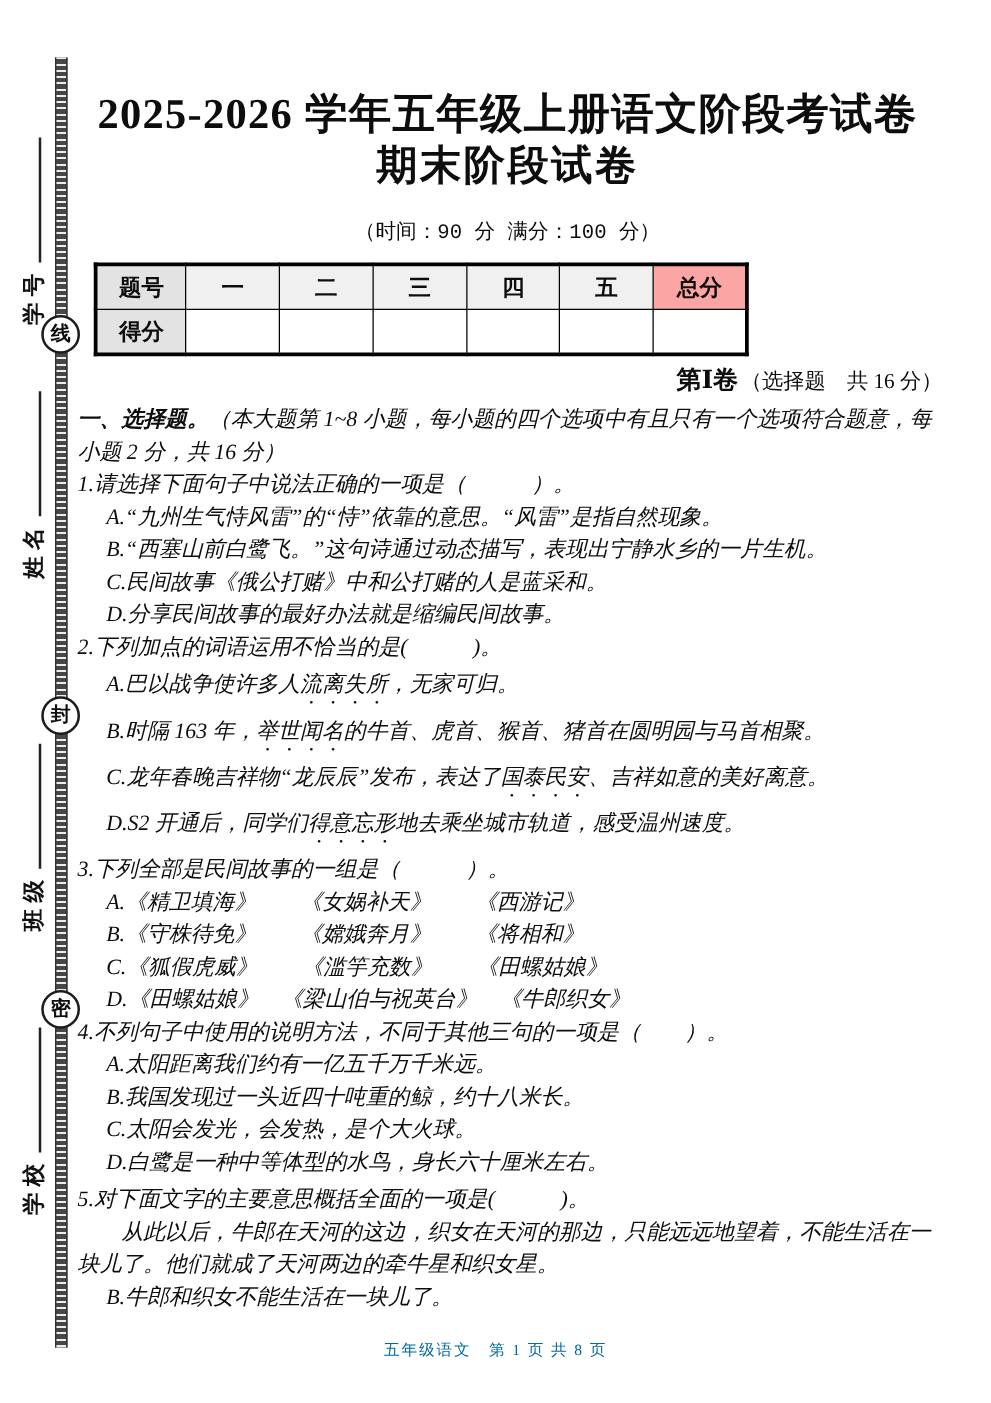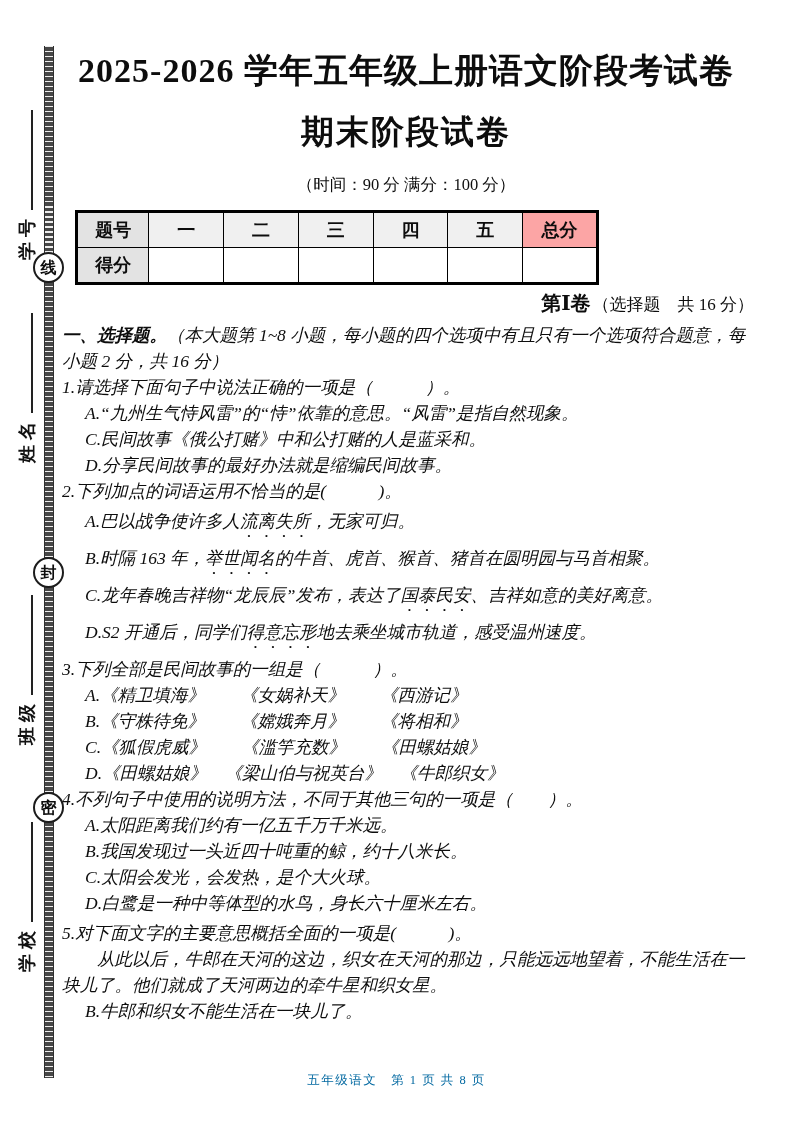--- a/index.html
+++ b/index.html
@@ -27,30 +27,31 @@
   }
   .pos-a{top:172px;} .pos-b{top:375px;} .pos-c{top:657px;} .pos-d{top:884px;}
   .seal-char{
     position:absolute;left:33px;width:27px;height:27px;border:2px solid #1c1c1c;
     border-radius:50%;background:#fff;z-index:5;
     text-align:center;line-height:27px;font-size:16px;font-weight:bold;
   }
   .seal-1{top:252px;} .seal-2{top:557px;} .seal-3{top:792px;}
   
   .title1{
-    position:absolute;top:48px;left:58px;width:696px;text-align:center;
+    position:absolute;top:68px;left:58px;width:696px;text-align:center;
     font-size:34px;font-weight:bold;letter-spacing:1px;white-space:nowrap;
   }
   .title2{
     position:absolute;top:110px;left:58px;width:696px;text-align:center;
     font-size:33px;font-weight:bold;letter-spacing:2px;
   }
   .meta{
     position:absolute;top:174px;left:58px;width:696px;text-align:center;
     font-size:16.5px;
+    font-family:Liberation Mono, monospace;
   }
   
   .score-table{
     position:absolute;top:210px;left:75px;width:524px;
     border-collapse:collapse;border:3px solid #000;table-layout:fixed;
   }
   .score-table td{
     border:1.5px solid #000;height:34px;text-align:center;
     font-size:18px;font-weight:bold;padding:0;
   }
@@ -124,20 +125,21 @@
   </table>
 
 <div class="section-title">
   <span class="vol">第Ⅰ卷</span><span>（选择题　共 16 分）</span>
 </div>
 
 <div class="body-text">
     <div class="line"><span class="b">一、选择题。</span><span>（本大题第 1~8 小题，每小题的四个选项中有且只有一个选项符合题意，每小题 2 分，共 16 分）</span></div>
     <div class="line"><span>1.请选择下面句子中说法正确的一项是（　　　）。</span></div>
     <div class="line option"><span>A.“九州生气恃风雷”的“恃”依靠的意思。“风雷”是指自然现象。</span></div>
+    <div class="line option"><span>B.“西塞山前白鹭飞。”这句诗通过动态描写，表现出宁静水乡的一片生机。</span></div>
     <div class="line option"><span>C.民间故事《俄公打赌》中和公打赌的人是蓝采和。</span></div>
     <div class="line option"><span>D.分享民间故事的最好办法就是缩编民间故事。</span></div>
     <div class="line"><span>2.下列加点的词语运用不恰当的是(　　　)。</span></div>
     <div class="line option sp"><span>A.巴以战争使许多人</span><span class="em">流离失所</span><span>，无家可归。</span></div>
     <div class="line option sp"><span>B.时隔 163 年，</span><span class="em">举世闻名</span><span>的牛首、虎首、猴首、猪首在圆明园与马首相聚。</span></div>
     <div class="line option sp"><span>C.龙年春晚吉祥物“龙辰辰”发布，表达了</span><span class="em">国泰民安</span><span>、吉祥如意的美好离意。</span></div>
     <div class="line option sp"><span>D.S2 开通后，同学们</span><span class="em">得意忘形</span><span>地去乘坐城市轨道，感受温州速度。</span></div>
     <div class="line sp"><span>3.下列全部是民间故事的一组是（　　　）。</span></div>
     <div class="line option"><span>A.《精卫填海》　　《女娲补天》　　《西游记》</span></div>
     <div class="line option"><span>B.《守株待免》　　《嫦娥奔月》　　《将相和》</span></div>

